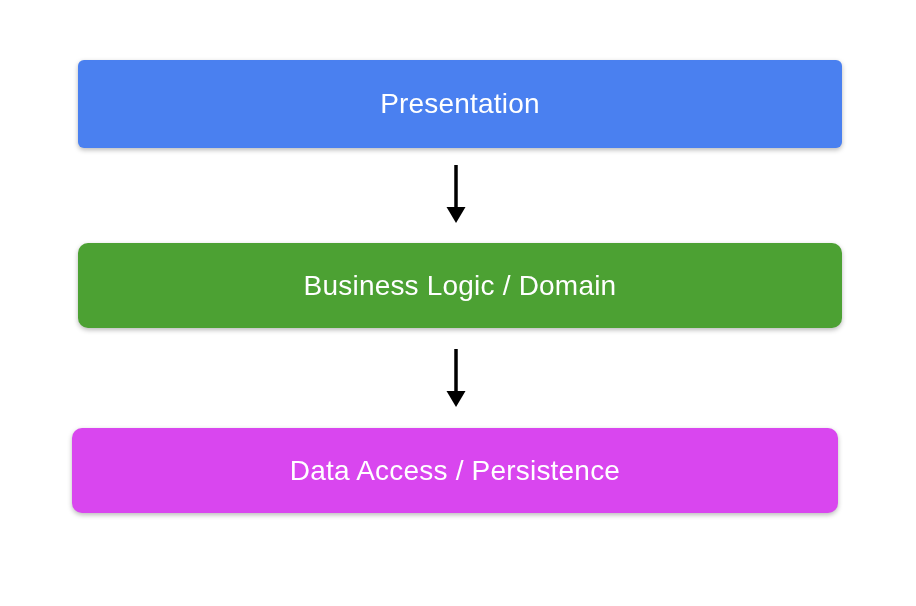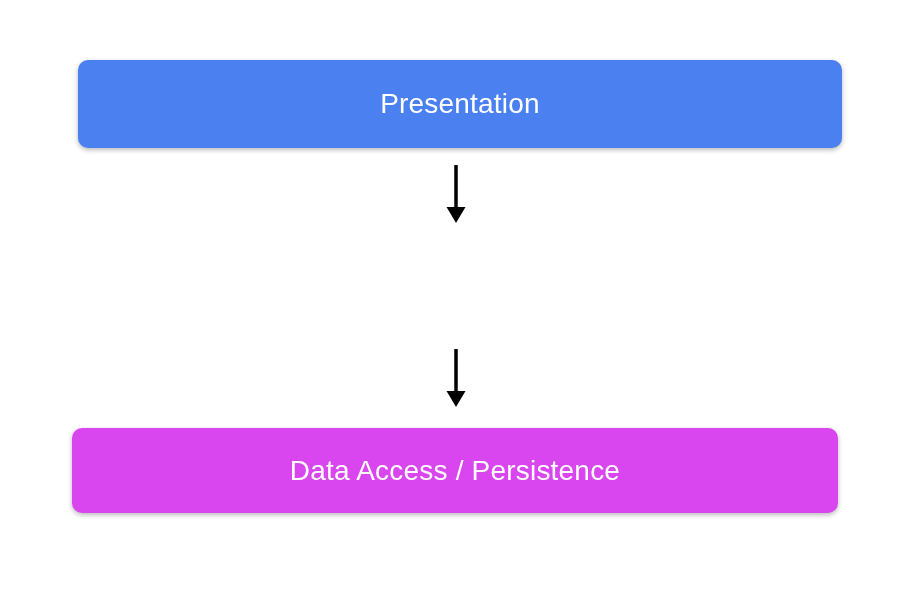--- a/index.html
+++ b/index.html
@@ -25,20 +25,21 @@
     font-size: 28px;
     font-weight: 400;
     letter-spacing: 0.2px;
     white-space: nowrap;
   }
   .box-presentation {
     left: 78px;
     top: 60px;
     width: 764px;
     height: 88px;
+    border-radius: 6px;
   }
   .box-business {
     left: 78px;
     top: 243px;
     width: 764px;
     height: 85px;
   }
   .box-data {
     left: 72px;
     top: 428px;
@@ -65,20 +66,23 @@
 
   <div class="layer-box box-presentation" style="background-color: rgb(74, 128, 240); color: rgb(255, 255, 255);">
     <span class="layer-label">Presentation</span>
   </div>
 
   <svg class="down-arrow arrow-1" width="24" height="58" viewBox="0 0 24 58" style="color: rgb(0, 0, 0);">
     <line x1="12" y1="0" x2="12" y2="44" stroke="currentColor" stroke-width="3.5"></line>
     <polygon points="2.5,42 21.5,42 12,58" fill="currentColor"></polygon>
   </svg>
 
+  <div class="layer-box box-business" style="background-color: rgb(76, 161, 51); color: rgb(255, 255, 255);">
+    <span class="layer-label">Business Logic / Domain</span>
+  </div>
 
   <svg class="down-arrow arrow-2" width="24" height="58" viewBox="0 0 24 58" style="color: rgb(0, 0, 0);">
     <line x1="12" y1="0" x2="12" y2="44" stroke="currentColor" stroke-width="3.5"></line>
     <polygon points="2.5,42 21.5,42 12,58" fill="currentColor"></polygon>
   </svg>
 
   <div class="layer-box box-data" style="background-color: #d946ef; color: rgb(255, 255, 255);">
     <span class="layer-label">Data Access / Persistence</span>
   </div>
 

